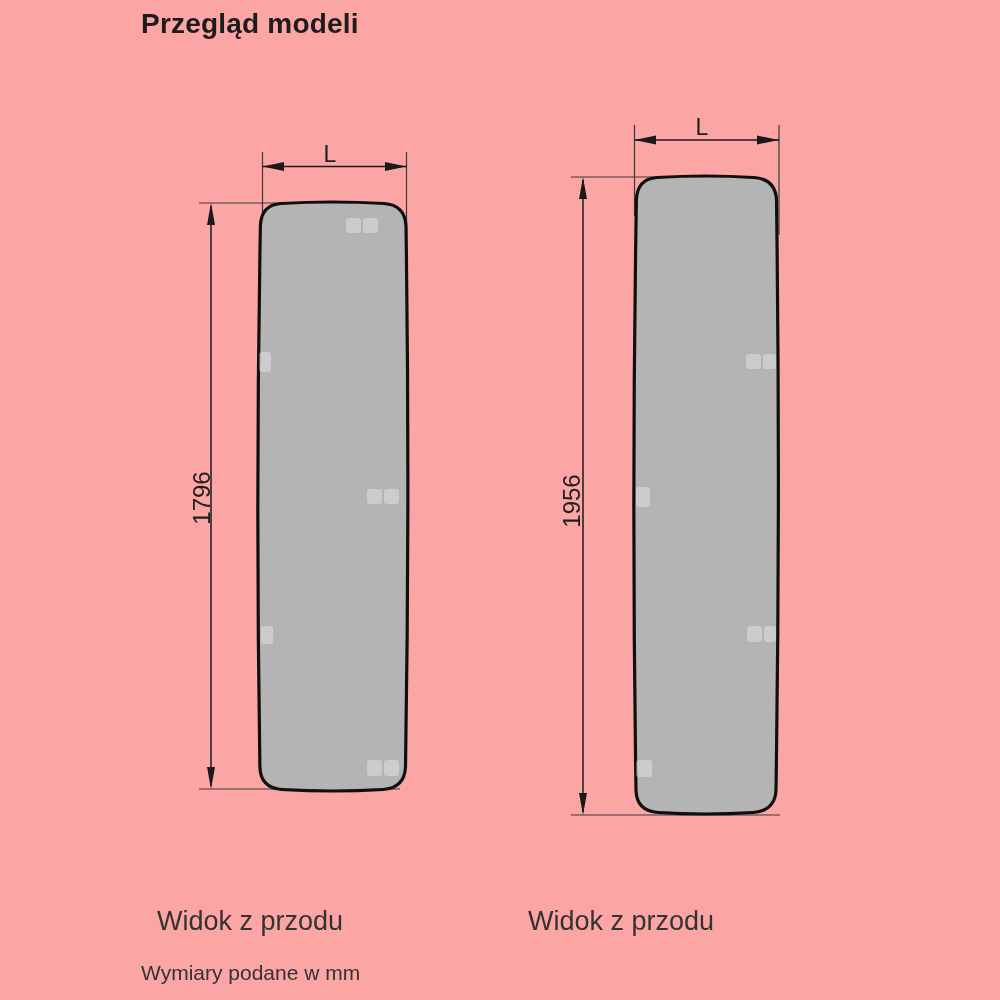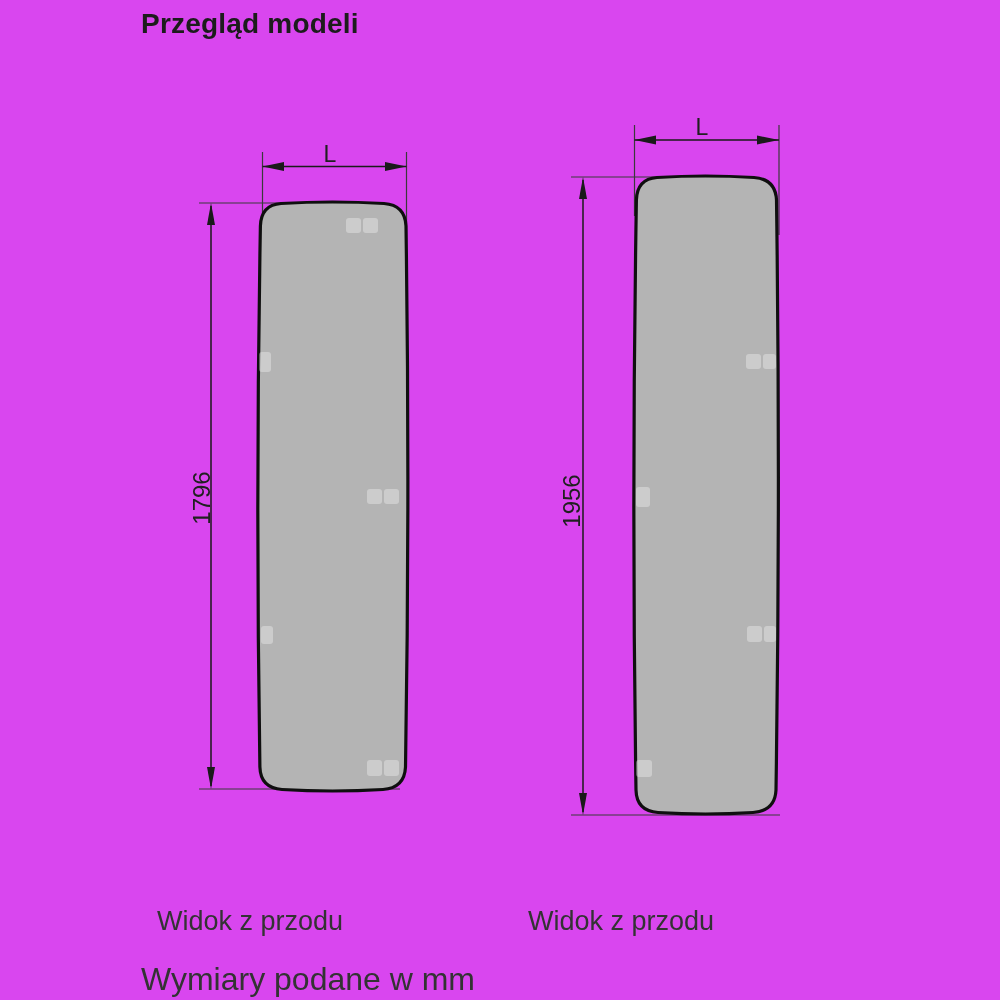--- a/index.html
+++ b/index.html
@@ -1,19 +1,19 @@
 <!DOCTYPE html>
 <html><head>
 <meta charset="utf-8">
 <style>
   html,body{margin:0;padding:0;background:#ffffff;}
   .page{
     position:relative;
     width:1000px;height:1000px;
-    background:#d946ef;
+    background:#fca5a5;
     font-family:"Liberation Sans","DejaVu Sans",sans-serif;
     overflow:hidden;
   }
   .title{
     position:absolute;left:141px;top:8px;
     font-size:28px;font-weight:bold;color:#1c1c1c;
     letter-spacing:0.2px;
   }
   svg.drawing{position:absolute;left:0;top:0;}
   .dim-label{
@@ -26,21 +26,21 @@
     transform:rotate(-90deg);
   }
   .caption{
     position:absolute;top:906px;width:270px;
     font-size:27px;color:#333333;text-align:left;
   }
   .caption.left{left:157px;}
   .caption.right{left:528px;}
   .footnote{
     position:absolute;left:141px;top:961px;
-    font-size:32px;color:#333333;
+    font-size:21px;color:#333333;
   }
   .ext{stroke:#3a3a3a;stroke-width:1.2;}
   .dim{stroke:#1a1a1a;stroke-width:1.5;}
   .arr{fill:#1a1a1a;stroke:none;}
   .body-outline{stroke:#0f0f0f;stroke-width:3.2;stroke-linejoin:round;}
   .hl{fill:rgba(255,255,255,0.33);}
 </style>
 </head>
 <body>
 

